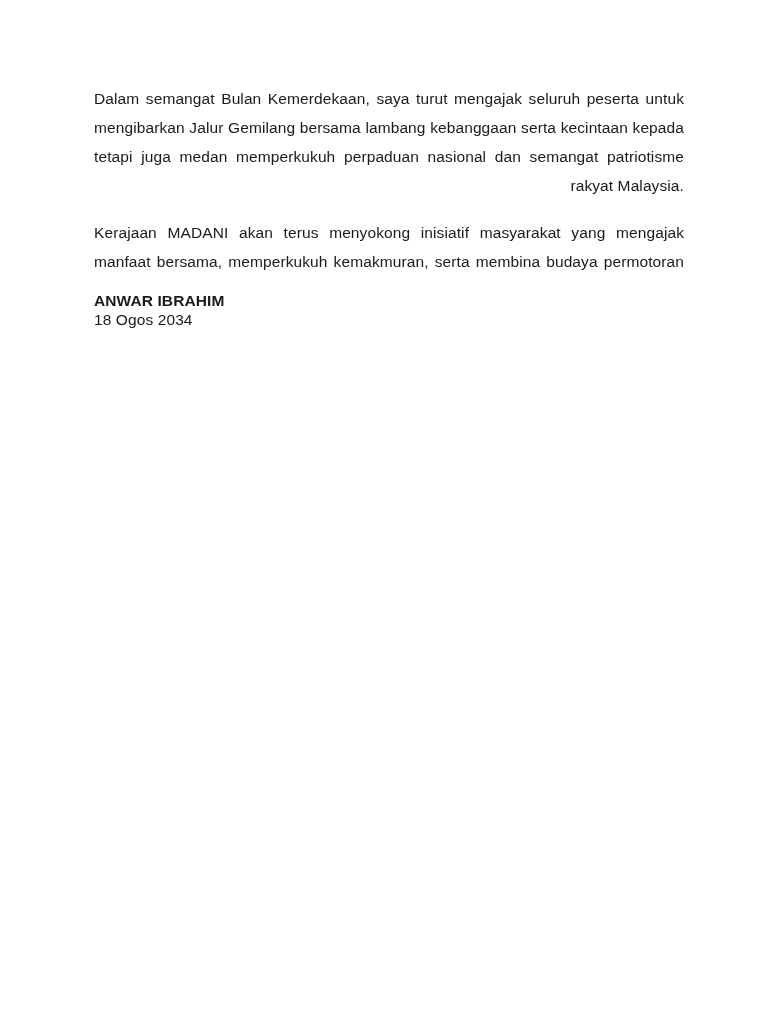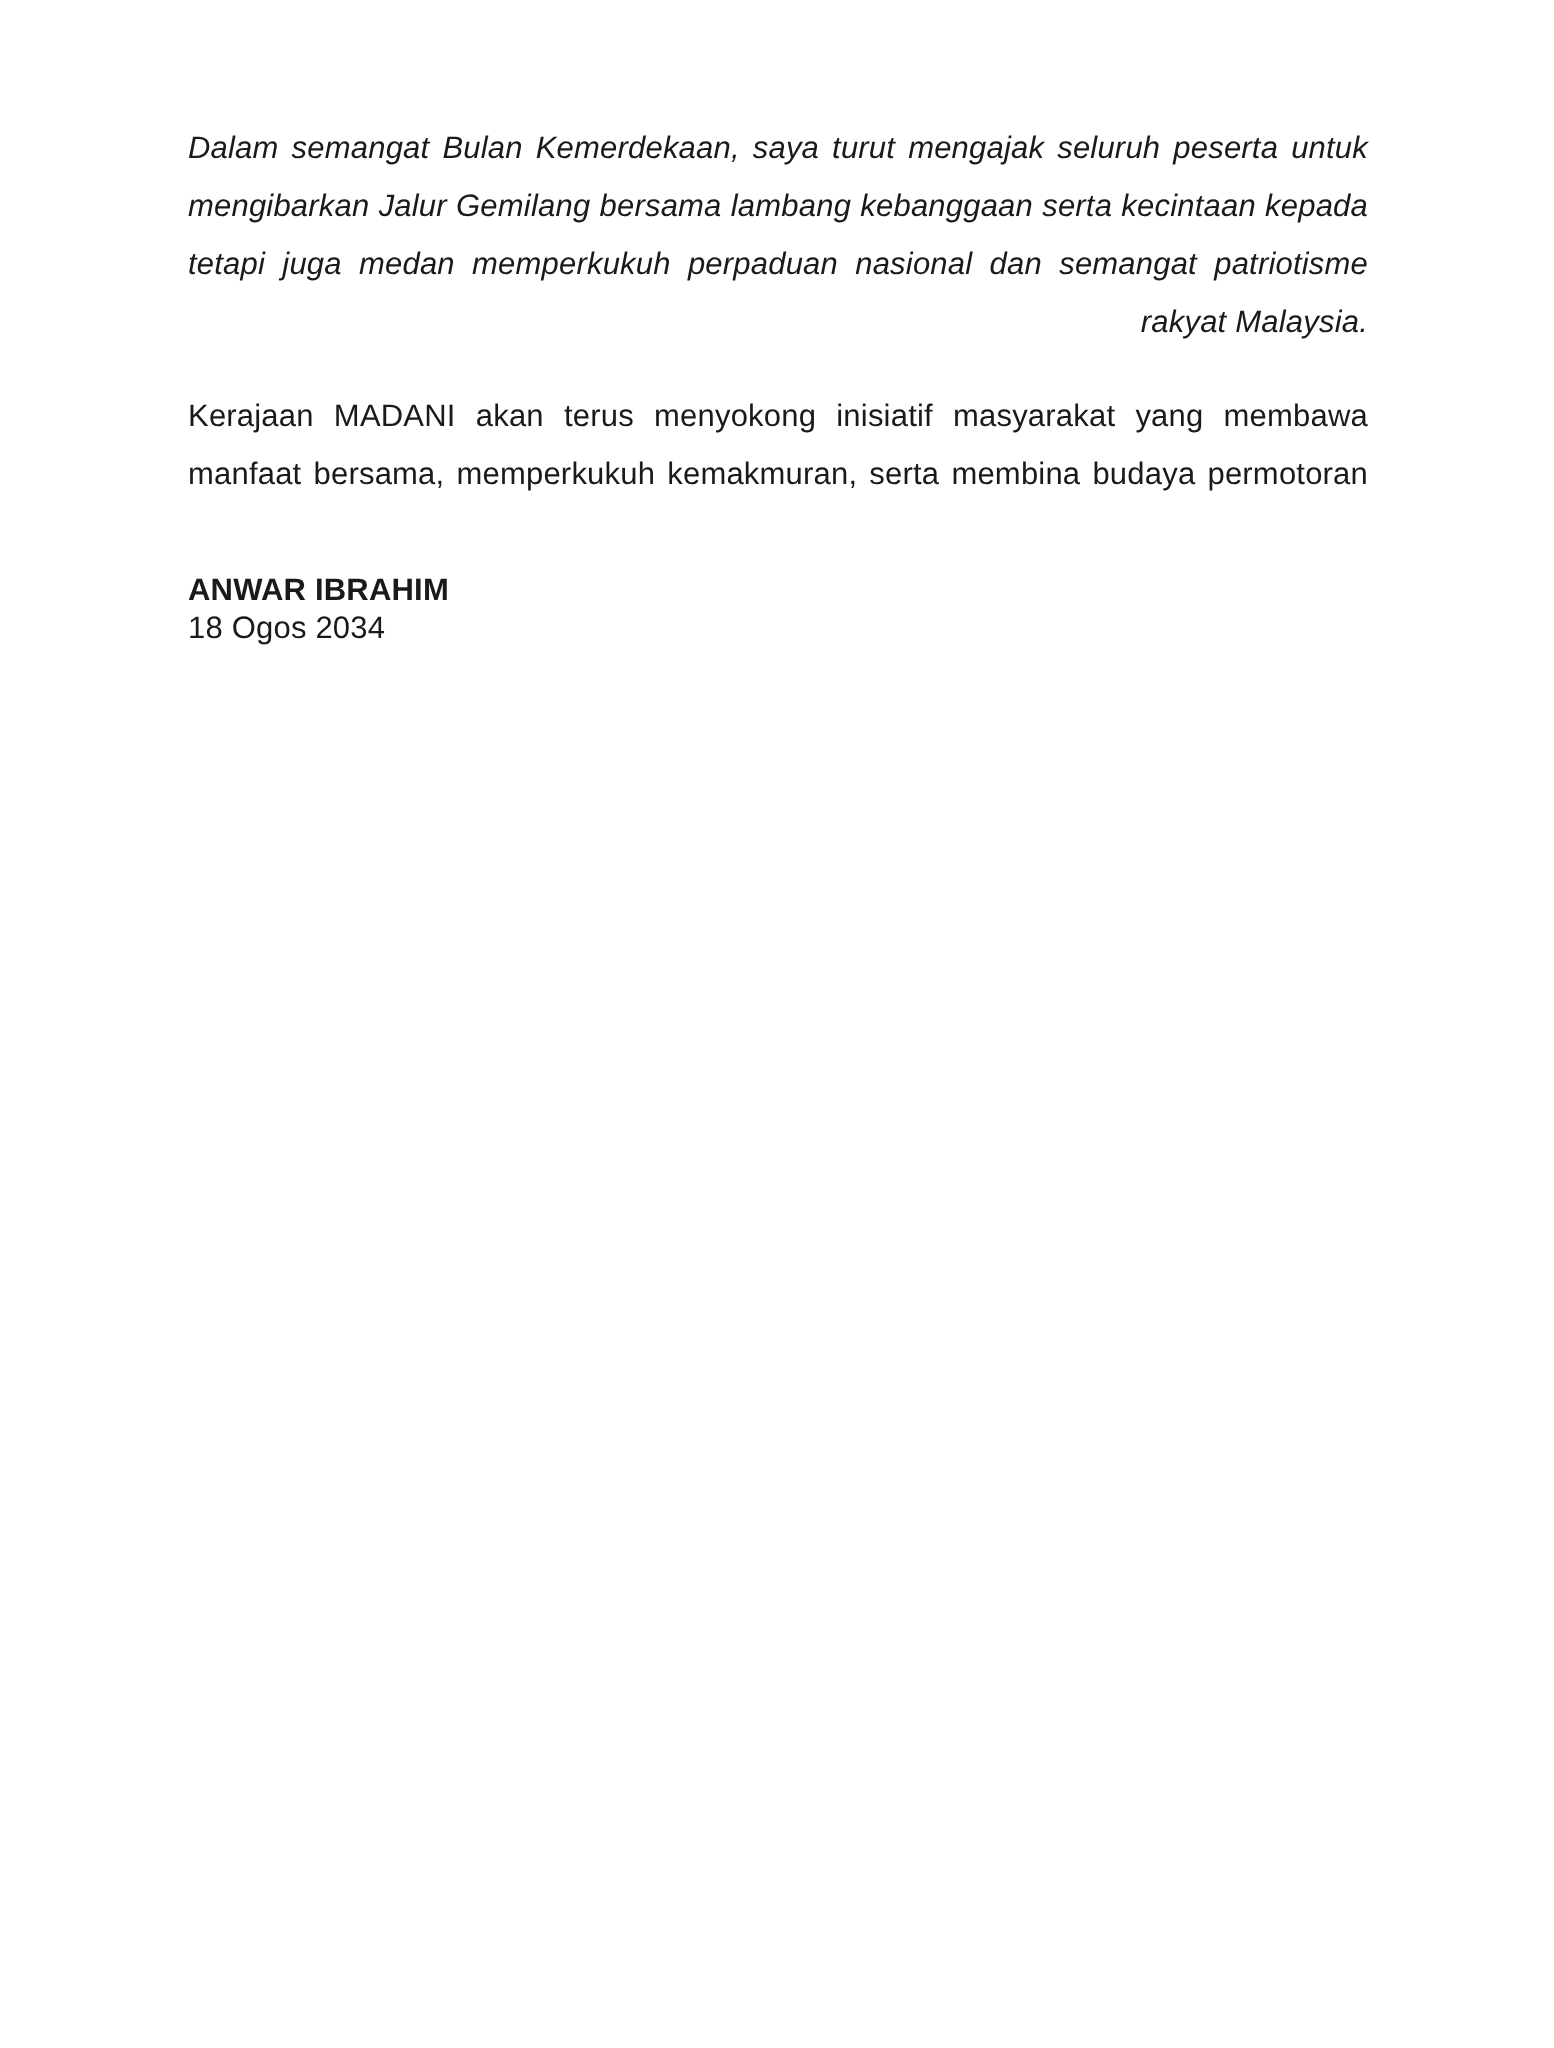--- a/index.html
+++ b/index.html
@@ -19,49 +19,49 @@
     position: absolute;
     top: 0;
     left: 94px;
     width: 590px;
   }
   .para {
     font-size: 15.5px;
     line-height: 29px;
     letter-spacing: 0.1px;
   }
-  .para-1 { margin-top: 60px; font-style: italic; }
+  .para-1 { margin-top: 84px; }
   .para-2 { margin-top: 18px; }
   .line { text-align: right; }
   .line.j {
     text-align: justify;
     text-align-last: justify;
   }
   .signature {
-    margin-top: 34px;
+    margin-top: 15px;
     font-size: 15.5px;
     line-height: 19px;
     letter-spacing: 0.1px;
   }
   .sig-name { font-weight: 700; }
 </style>
 </head>
 <body>
 
 <div class="page">
 
   <div class="para para-1">
     <div class="line j">Dalam semangat Bulan Kemerdekaan, saya turut mengajak seluruh peserta untuk</div>
     <div class="line j">mengibarkan Jalur Gemilang bersama lambang kebanggaan serta kecintaan kepada</div>
     <div class="line j">tetapi juga medan memperkukuh perpaduan nasional dan semangat patriotisme</div>
     <div class="line">rakyat Malaysia.</div>
   </div>
 
   <div class="para para-2">
-    <div class="line j">Kerajaan MADANI akan terus menyokong inisiatif masyarakat yang membawa</div>
+    <div class="line j">Kerajaan MADANI akan terus menyokong inisiatif masyarakat yang mengajak</div>
     <div class="line j">manfaat bersama, memperkukuh kemakmuran, serta membina budaya permotoran</div>
   </div>
 
   <div class="signature">
     <div class="sig-name">ANWAR IBRAHIM</div>
     <div class="sig-date">18 Ogos 2034</div>
   </div>
 
 </div>
 

